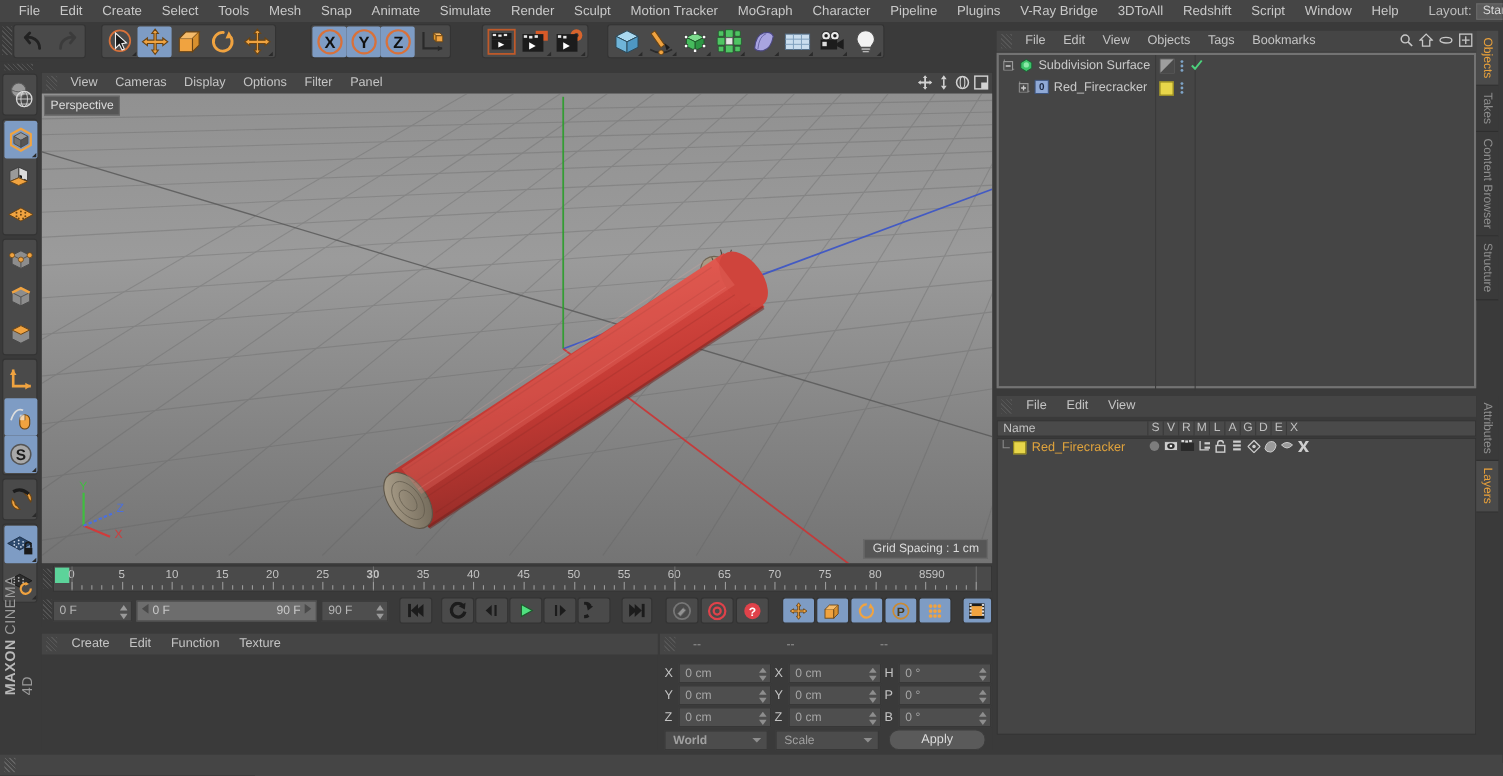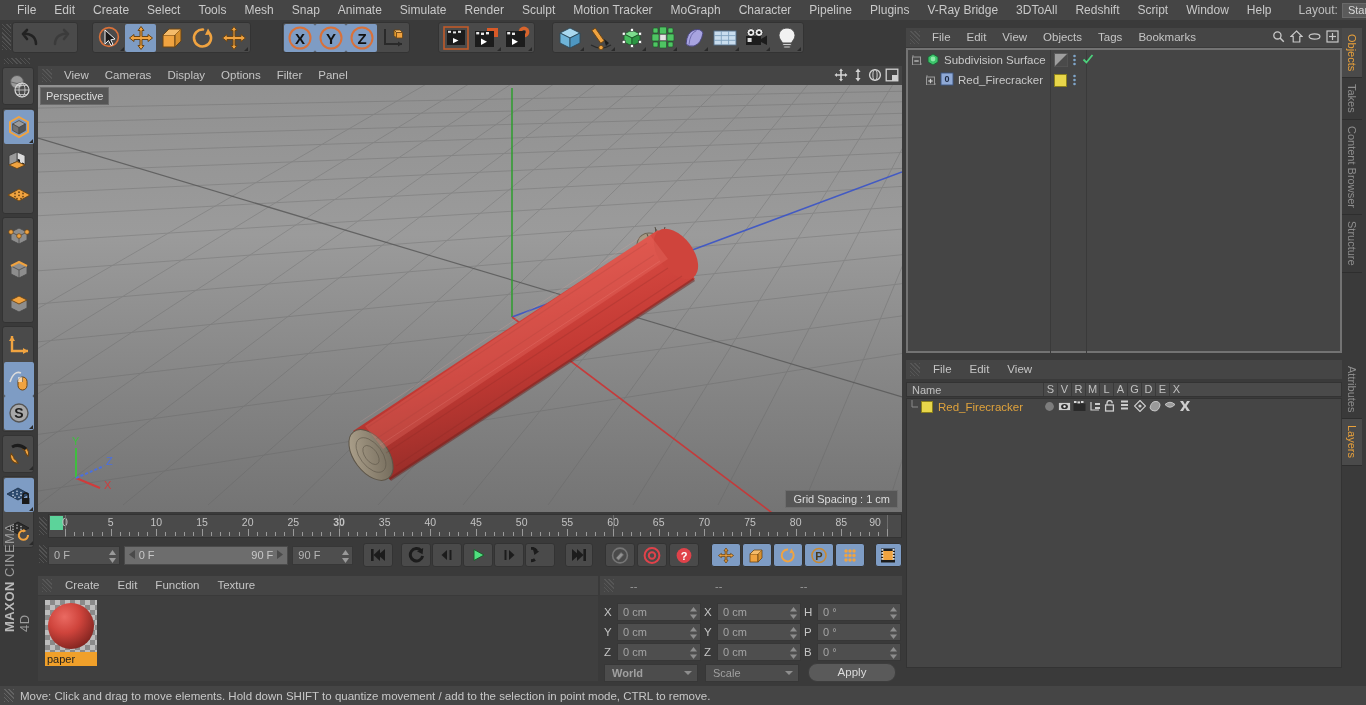--- a/index.html
+++ b/index.html
@@ -730,21 +730,21 @@
         <div class="lbl" style="left: 427px;">45</div>
         <div class="lbl" style="left: 472.667px;">50</div>
         <div class="lbl" style="left: 518.333px;">55</div>
         <div class="lbl" style="left: 564px;">60</div>
         <div class="bigtick" style="left: 564px;"></div>
         <div class="lbl" style="left: 609.667px;">65</div>
         <div class="lbl" style="left: 655.333px;">70</div>
         <div class="lbl" style="left: 701px;">75</div>
         <div class="lbl" style="left: 746.667px;">80</div>
         <div class="lbl" style="left: 792.333px;">85</div>
-        <div class="lbl" style="left: 826px;">90</div>
+        <div class="lbl" style="left: 804px;">90</div>
         <div class="bigtick" style="left: 838px;"></div>
         <div class="tick" style="left: 16px; height: 7px;"></div>
         <div class="tick" style="left: 25.1333px; height: 4px;"></div>
         <div class="tick" style="left: 34.2667px; height: 4px;"></div>
         <div class="tick" style="left: 43.4px; height: 4px;"></div>
         <div class="tick" style="left: 52.5333px; height: 4px;"></div>
         <div class="tick" style="left: 61.6667px; height: 7px;"></div>
         <div class="tick" style="left: 70.8px; height: 4px;"></div>
         <div class="tick" style="left: 79.9333px; height: 4px;"></div>
         <div class="tick" style="left: 89.0667px; height: 4px;"></div>
@@ -1001,35 +1001,20 @@
   </div>
 
   <div class="matwrap">
     <div class="mmenu">
       <span class="gripv" style="height:13px;width:10px;margin:0 4px 0 2px;"></span>
     <span class="mi">Create</span>
         <span class="mi">Edit</span>
         <span class="mi">Function</span>
         <span class="mi">Texture</span>
       </div>
-    <div class="matarea">
-      <div class="matthumb">
-        <svg width="52" height="52" viewBox="0 0 52 52">
-          <defs>
-              <radialGradient id="matg" cx="0.36" cy="0.3" r="0.78">
-            <stop offset="0" stop-color="#ea6a62"></stop>
-                <stop offset="0.45" stop-color="#cf443c"></stop>
-            <stop offset="1" stop-color="#7a211d"></stop>
-              </radialGradient>
-            </defs>
-          <circle cx="26" cy="26" r="23" fill="url(#matg)"></circle>
-        </svg>
-      </div>
-      <div class="matlabel">paper</div>
-    </div>
   </div>
 
   <div class="coordwrap">
     <div class="cmenu">
       <span class="gripv" style="height:13px;width:10px;margin:0 6px 0 2px;"></span>
       <span class="dash">--</span>
       <span class="dash">--</span>
       <span class="dash">--</span>
     </div>
 
@@ -1305,16 +1290,15 @@
       <div class="rtab">Content Browser</div>
       <div class="rtab">Structure</div>
     </div>
   <div class="rtabs2" id="rtabs-bottom">
       <div class="rtab">Attributes</div>
       <div class="rtab on">Layers</div>
     </div>
 
   <div class="status">
     <span class="grip"></span>
-    <span>Move: Click and drag to move elements. Hold down SHIFT to quantize movement / add to the selection in point mode, CTRL to remove.</span>
   </div>
 
 </div>
 
 </body></html>

